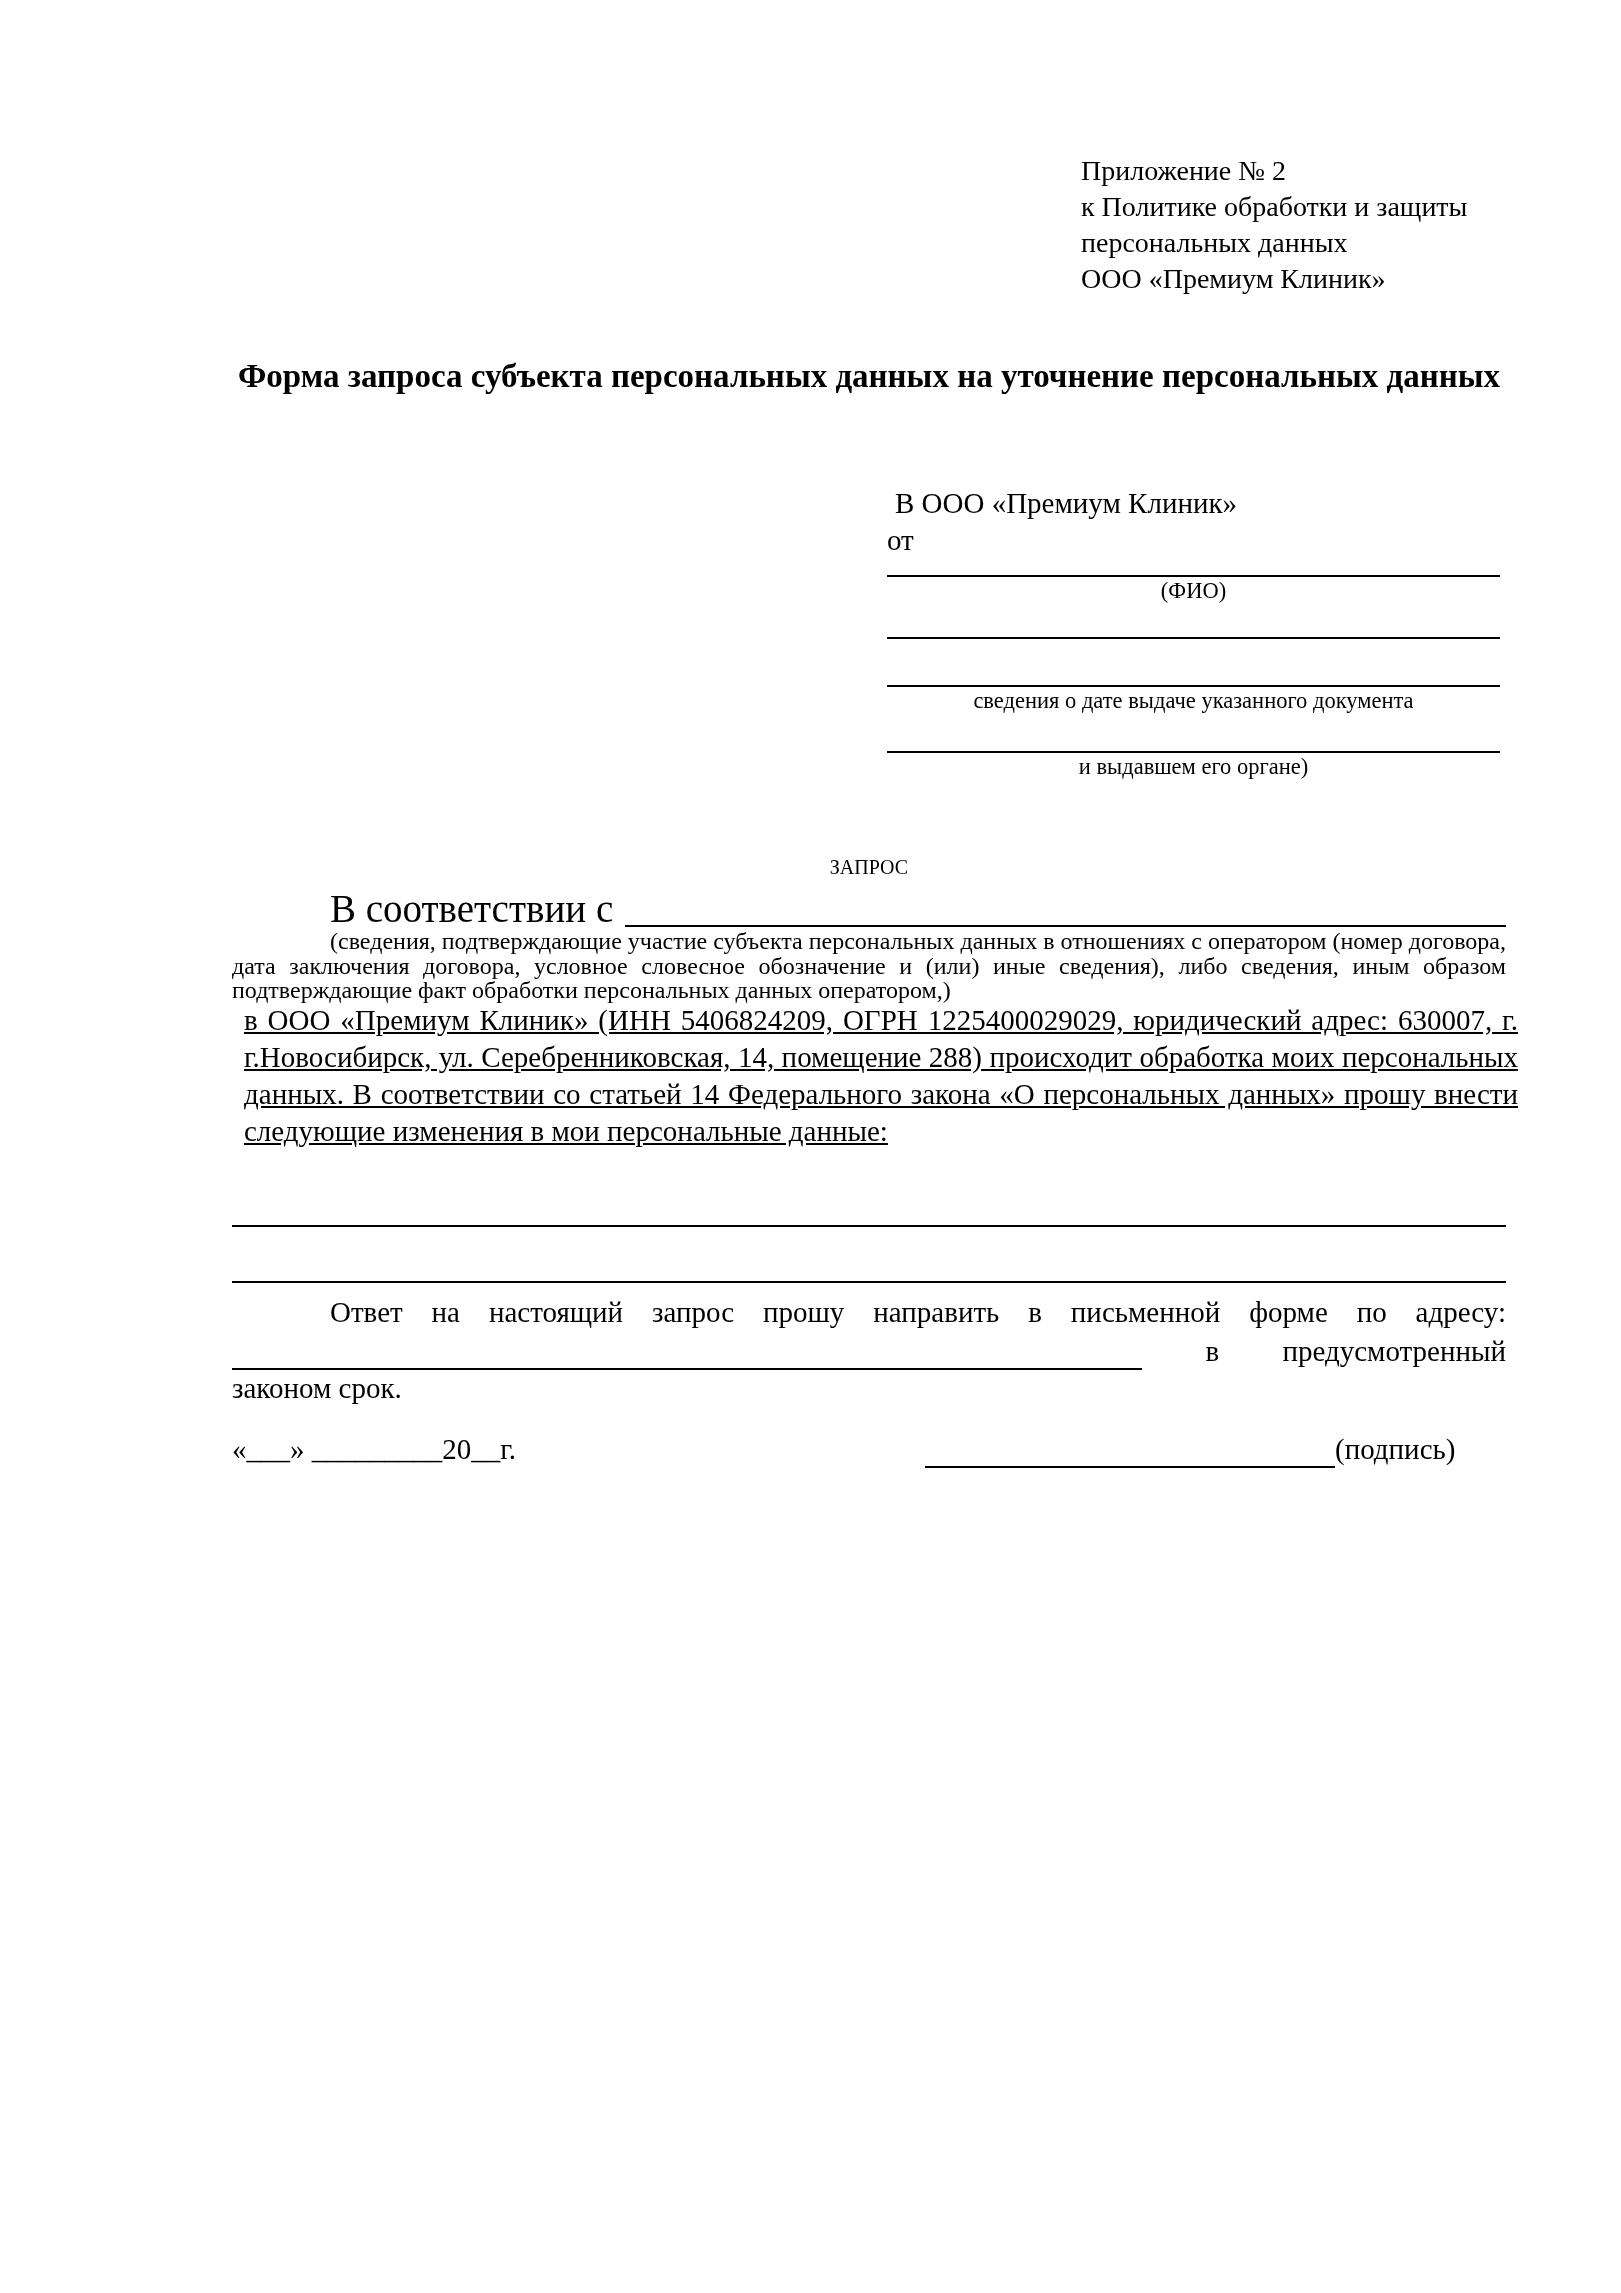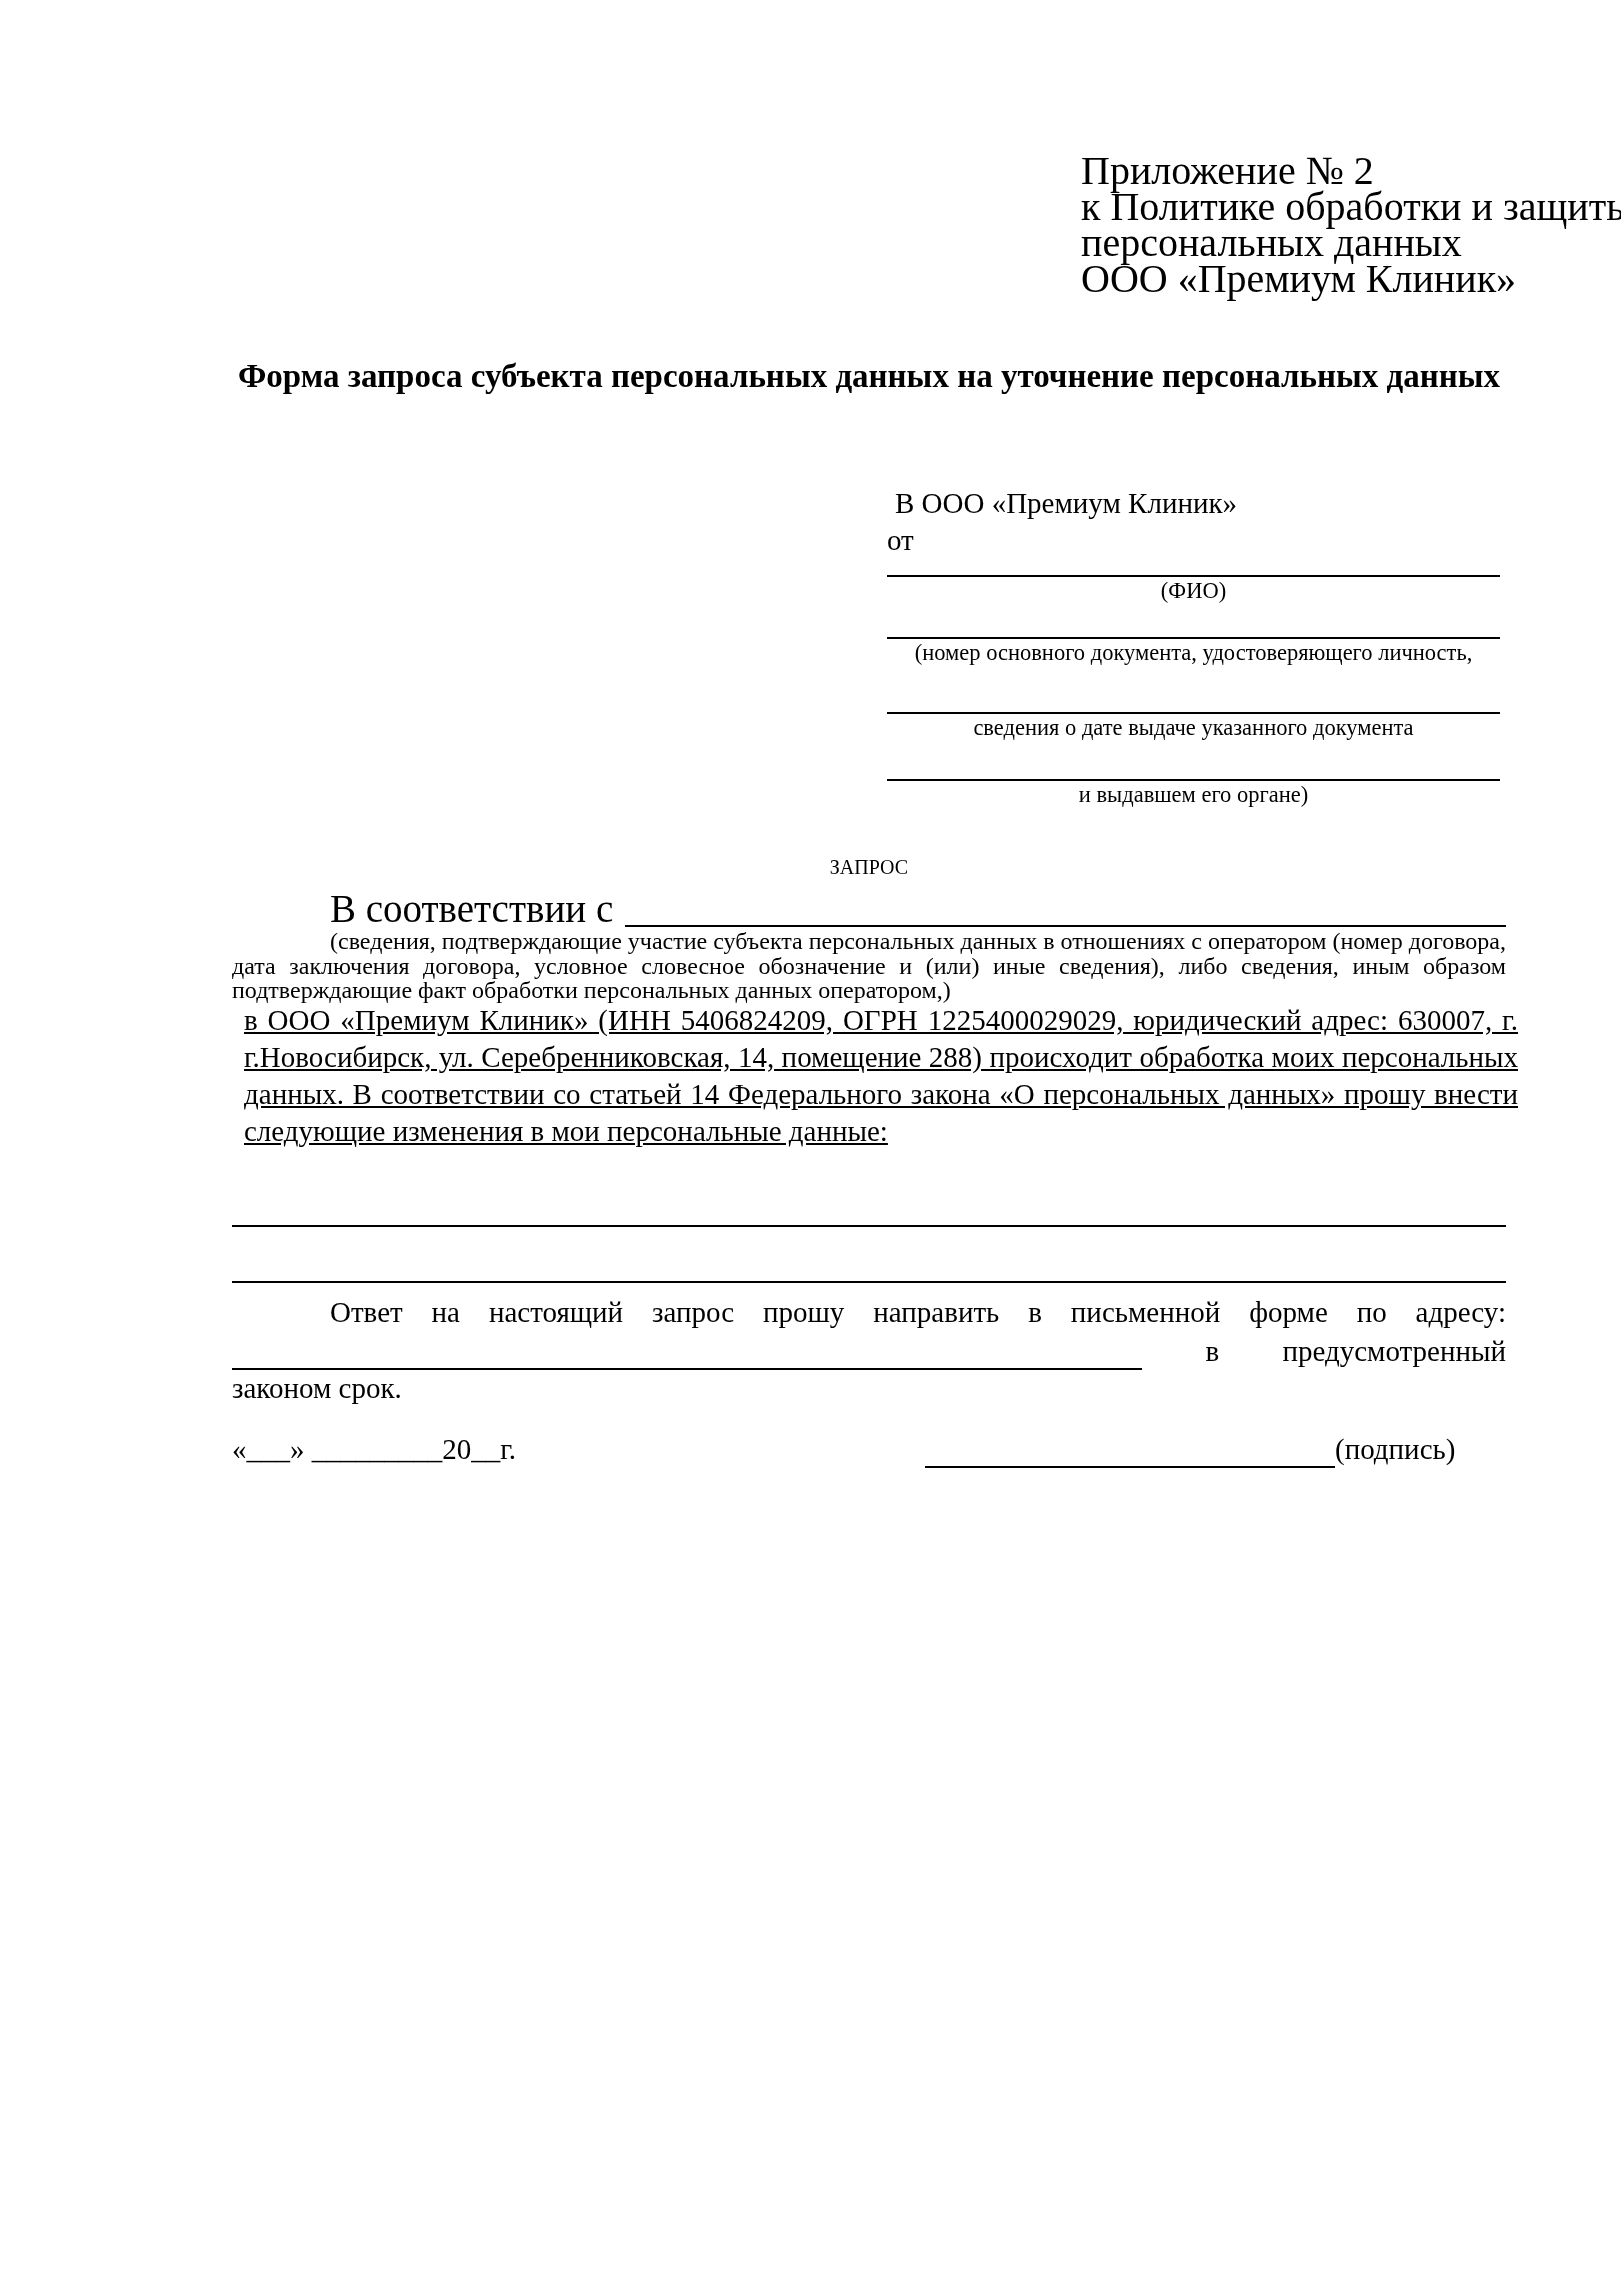--- a/index.html
+++ b/index.html
@@ -16,21 +16,21 @@
     font-family: "Liberation Serif", "DejaVu Serif", serif;
     overflow: hidden;
   }
 
   
   .appendix {
     position: absolute;
     left: 1081px;
     top: 153px;
     width: 431px;
-    font-size: 40px;
+    font-size: 28px;
     line-height: 36px;
     white-space: nowrap;
   }
 
   
   .doc-title {
     position: absolute;
     left: 232px;
     top: 353px;
     width: 1274px;
@@ -209,21 +209,20 @@
   </div>
 
   <div class="doc-title">Форма запроса субъекта персональных данных на уточнение персональных данных</div>
 
   <div class="addressee">
     <div class="addr-to">В ООО «Премиум Клиник»</div>
     <div class="addr-from">от</div>
     <div class="write-line u1"></div>
     <div class="addr-caption">(ФИО)</div>
     <div class="write-line u2"></div>
-    <div class="addr-caption">(номер основного документа, удостоверяющего личность,</div>
     <div class="write-line u3"></div>
     <div class="addr-caption">сведения о дате выдаче указанного документа</div>
     <div class="write-line u4"></div>
     <div class="addr-caption">и выдавшем его органе)</div>
   </div>
 
   <div class="request-heading">ЗАПРОС</div>
 
   <div class="accordance">
     <span class="lead">В соответствии с</span>

